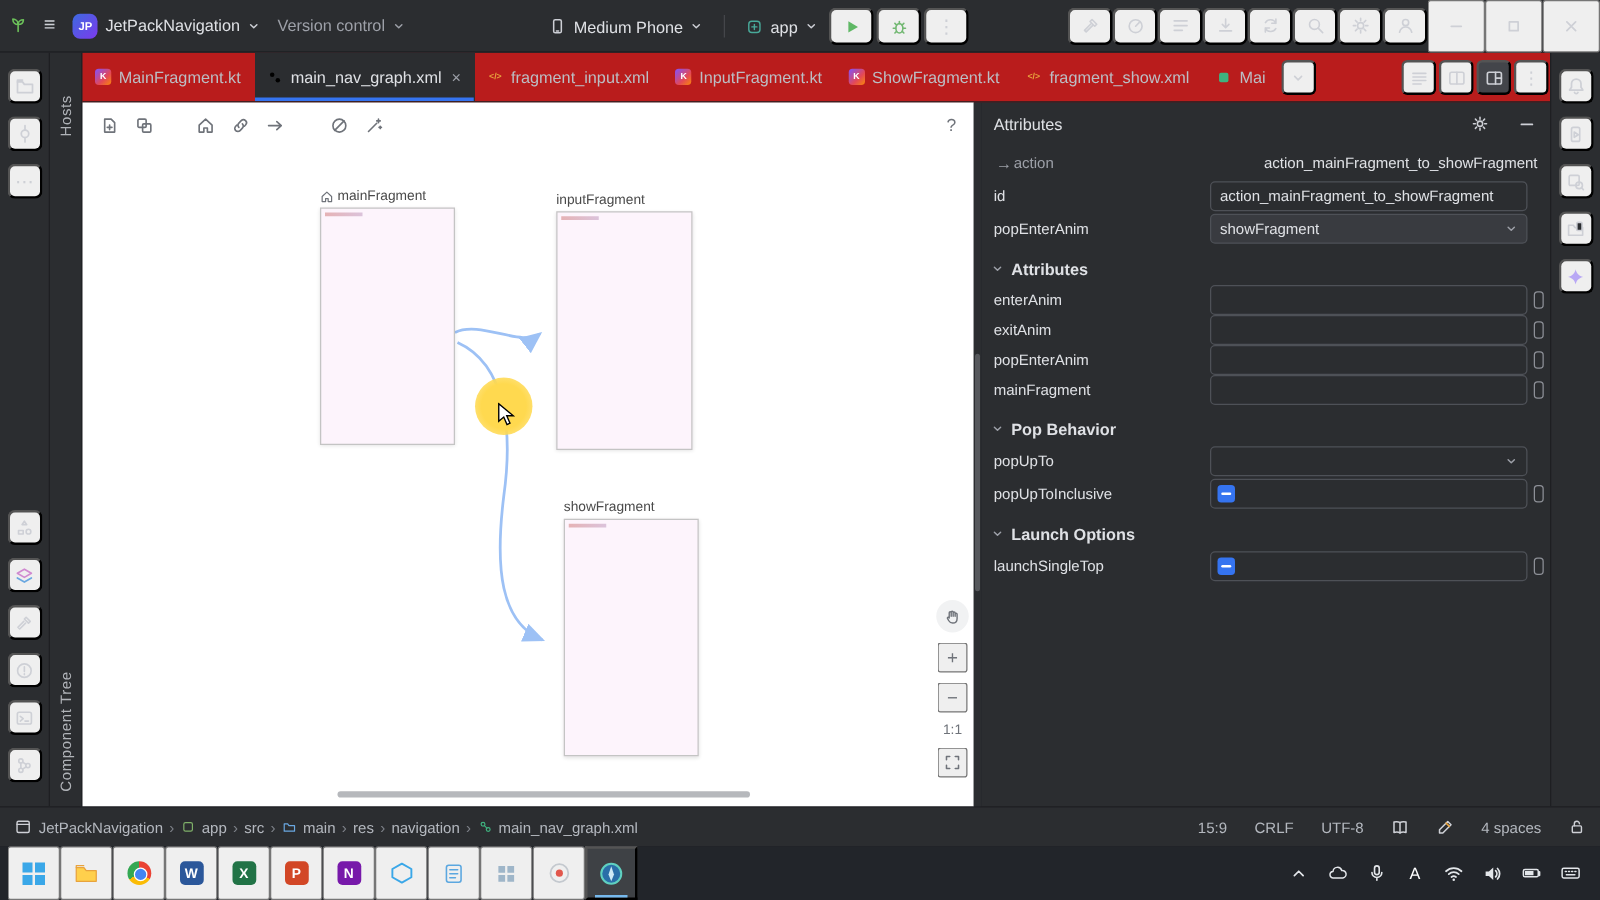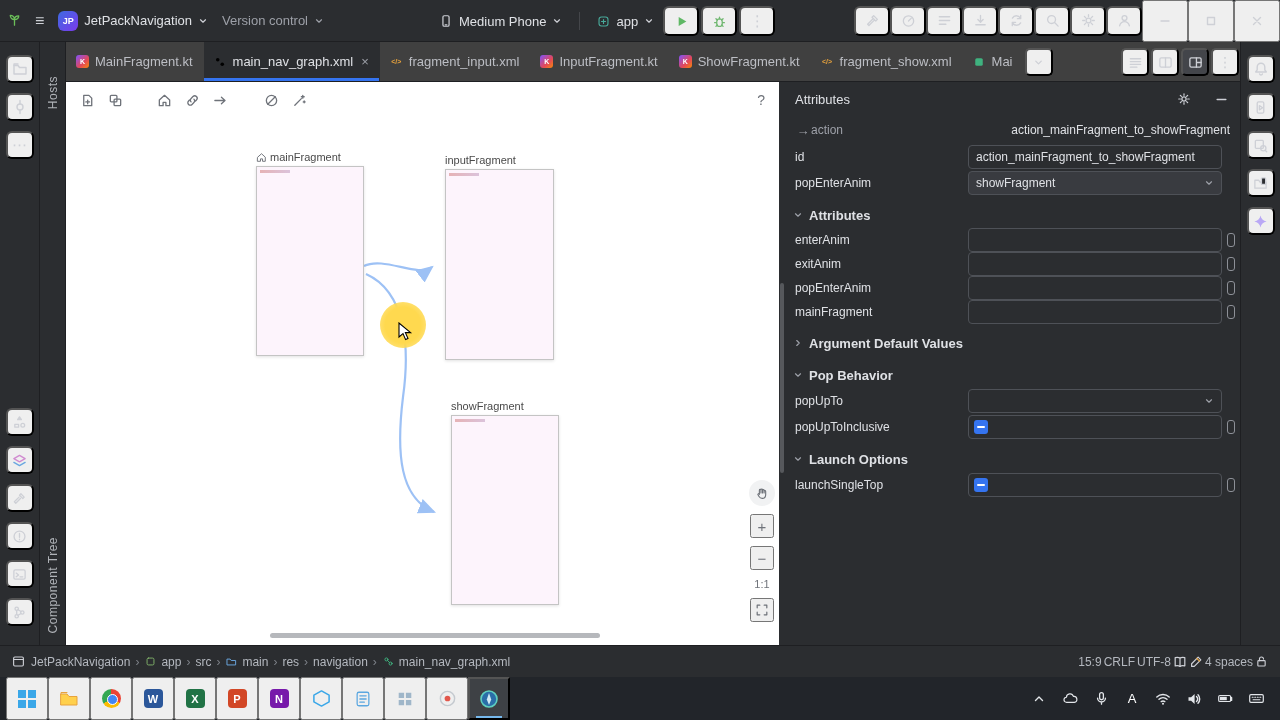--- a/index.html
+++ b/index.html
@@ -25,21 +25,21 @@
   .main{flex:none;height:603px;display:flex}
   .stripe-left{width:40px;background:#2b2d30;border-right:1px solid #1e1f22;display:flex;flex-direction:column;align-items:center;padding:8px 0 14px}
   .sbtn{width:28px;height:28px;margin:5px 0;display:flex;align-items:center;justify-content:center;border-radius:6px;color:#ced0d6}
   .stripe-left .spacer{flex:1}
   .stripe-labels{width:26px;background:#2b2d30;border-right:1px solid #1e1f22;display:flex;flex-direction:column;align-items:center;padding:34px 0 12px;justify-content:space-between}
   .vlabel{writing-mode:vertical-rl;transform:rotate(180deg);font-size:12px;color:#b0b3b8;letter-spacing:.5px}
   .center-col{width:1174px;display:flex;flex-direction:column}
   .stripe-right{width:40px;background:#2b2d30;border-left:1px solid #1e1f22;display:flex;flex-direction:column;align-items:center;padding:8px 0}
 
   
-  .tabbar{height:40px;background:#404040;border-bottom:1px solid #1e1f22;display:flex;align-items:stretch;padding-left:0}
+  .tabbar{height:40px;background:#b91c1c;border-bottom:1px solid #1e1f22;display:flex;align-items:stretch;padding-left:0}
   .tab{display:flex;align-items:center;gap:6px;padding:0 10px;font-size:13px;color:#bcbec4;border-right:1px solid transparent;position:relative}
   .tab.active{color:#dfe1e5;box-shadow:inset 0 -3px 0 #3574f0;background:#2b2d30}
   .tab .tab-close{color:#9da0a8;font-size:13px;margin-left:2px}
   .fic{width:13px;height:13px;border-radius:3px;display:flex;align-items:center;justify-content:center;font-size:7px;font-weight:bold;color:#fff}
   .fic.kt{background:linear-gradient(135deg,#7f52ff,#e44857 60%,#f88909)}
   .fic.xml{background:transparent;color:#e8a33d;font-size:7px}
   .fic.nav{background:transparent;color:#3fb27f}
   .ebtn{width:28px;height:28px;margin:6px 1px;display:flex;align-items:center;justify-content:center;border-radius:5px;color:#ced0d6}
   .ebtn.active{background:#43454a}
 
@@ -85,21 +85,21 @@
   .slot{width:13px;flex:none;margin-left:5px}
   .sect{display:flex;align-items:center;gap:6px;height:26px;margin-top:6px;padding:0 8px;font-size:13px;font-weight:bold;color:#dfe1e5;flex:none}
   .sect .ic{color:#9da0a8}
   .arow-action{height:28px}
 
   
   .statusbar{height:32px;background:#2b2d30;border-top:1px solid #1e1f22;display:flex;align-items:center;padding:0 12px;font-size:12px;color:#b4b8bf;flex:none}
   .crumbs{display:flex;align-items:center;gap:5px;margin-left:6px}
   .crumb{display:flex;align-items:center;gap:4px}
   .csep{color:#7d8188;font-size:12px}
-  .sb-right{margin-left:auto;display:flex;align-items:center;gap:2px;color:#b4b8bf}
+  .sb-right{margin-left:auto;display:flex;align-items:center;gap:22px;color:#b4b8bf}
   .mini{width:13px;height:13px}
 
   
   .taskbar{height:43px;background:#22252a;display:flex;align-items:center;padding:0 6px;flex:none}
   .tile{width:42px;height:43px;display:flex;align-items:center;justify-content:center;position:relative}
   .tile.active{background:rgba(255,255,255,.13)}
   .tile.active::after{content:"";position:absolute;left:6px;right:6px;bottom:0;height:2px;background:#76b9ed}
   .appsq{width:19px;height:19px;border-radius:4px;color:#fff;font-size:11px;font-weight:bold;display:flex;align-items:center;justify-content:center}
   .tray{margin-left:auto;display:flex;align-items:center;gap:7px;padding-right:6px;color:#e3e6ea}
   .tray .ic{width:24px;height:24px;color:#e3e6ea}
@@ -617,28 +617,20 @@
             <span class="alabel">popEnterAnim</span>
             <input class="tinput" value="" style="">
             <span class="pick"></span>
           </div>
           <div class="arow sub">
             <span class="alabel">mainFragment</span>
             <input class="tinput" value="" style="">
             <span class="pick"></span>
           </div>
 
-          <div class="sect">
-            <span class="ic">
-                <svg width="10" height="10" viewBox="0 0 12 12">
-                  <path d="M4.5 3l3 3-3 3"></path>
-                </svg>
-              </span>
-            <span>Argument Default Values</span>
-          </div>
 
           <div class="sect">
             <span class="ic">
                 <svg width="10" height="10" viewBox="0 0 12 12">
                   <path d="M3 4.5l3 3 3-3"></path>
                 </svg>
               </span>
             <span>Pop Behavior</span>
           </div>
 

